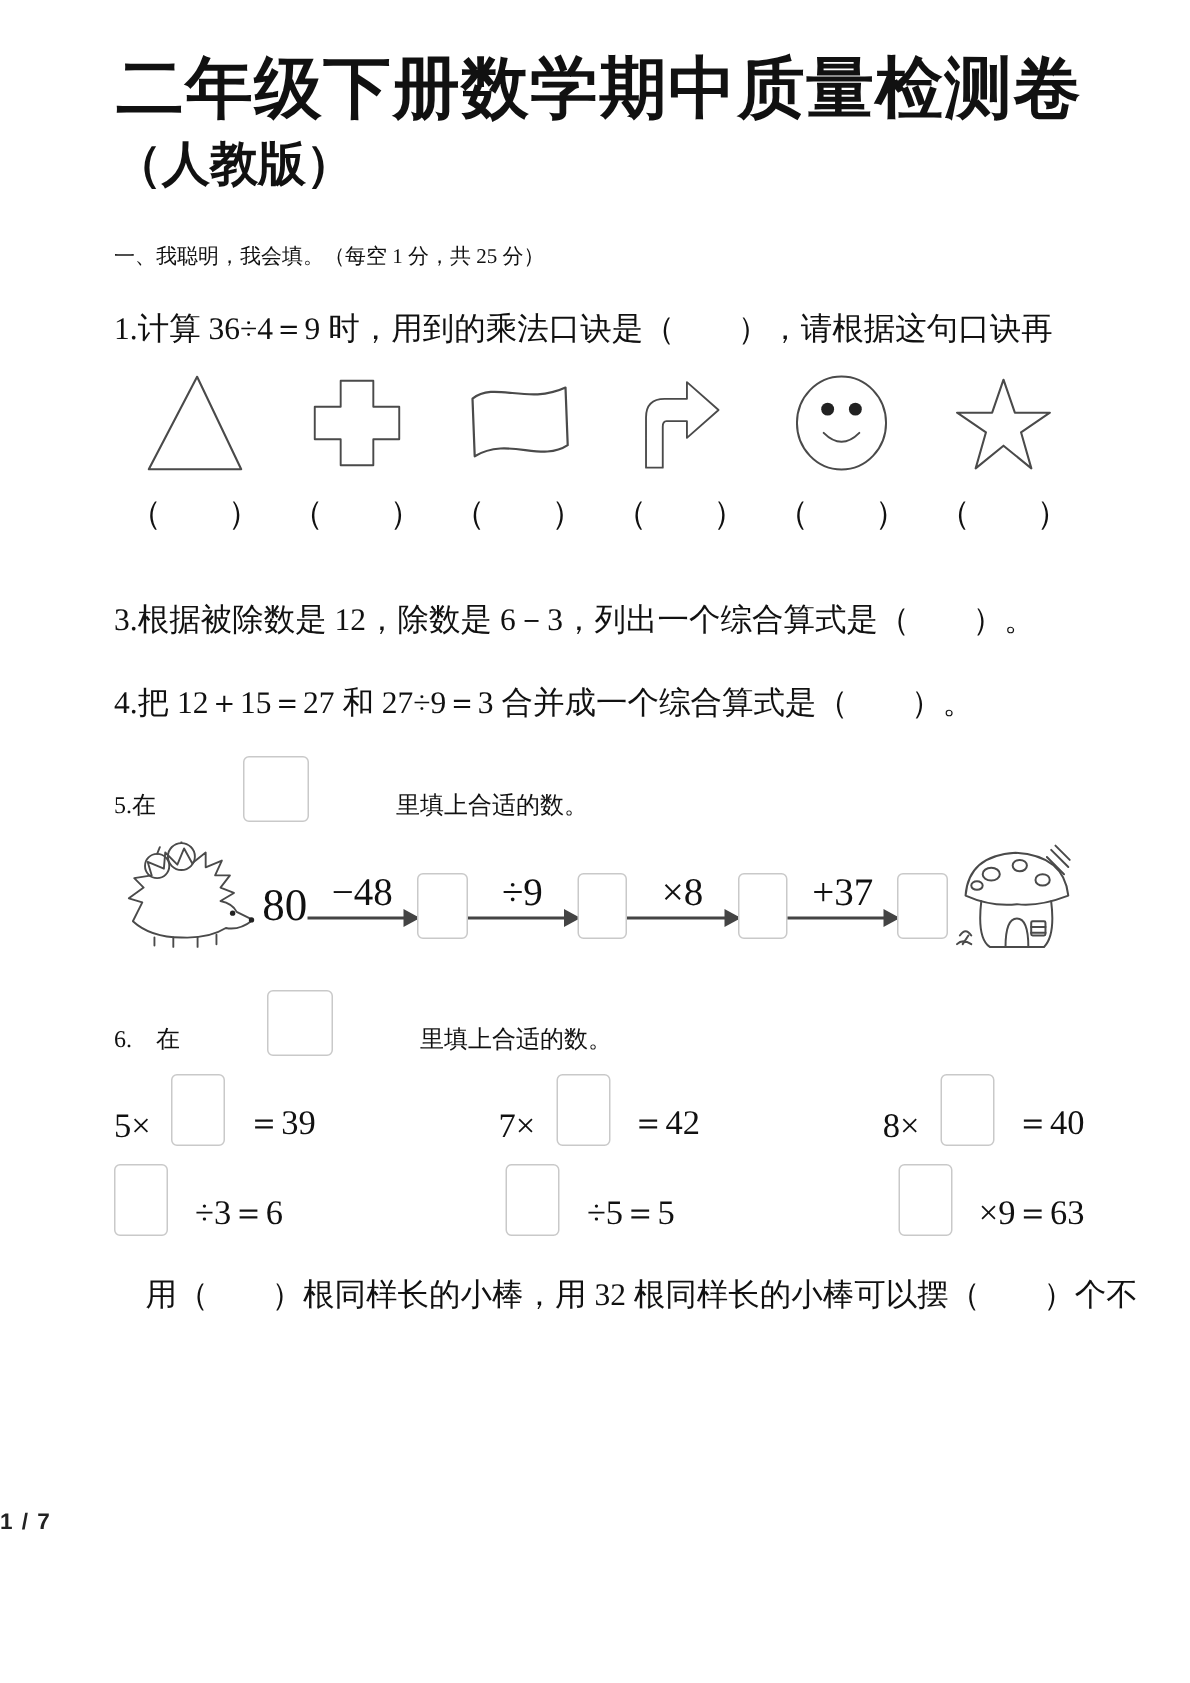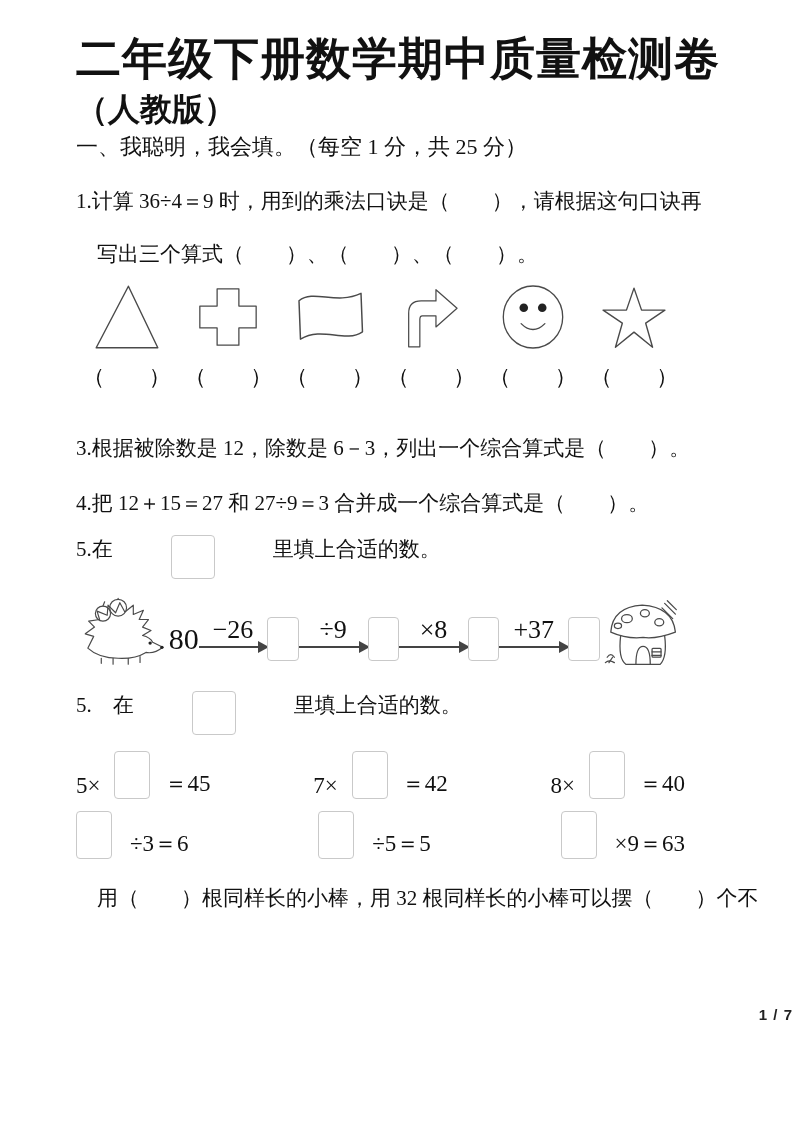--- a/index.html
+++ b/index.html
@@ -4,37 +4,38 @@
 <style>
   html,body{margin:0;padding:0;background:#fff;}
   .page{
     position:relative;
     width:793px;height:1122px;
     background:#ffffff;
     font-family:"Liberation Serif","DejaVu Serif",serif;
     color:#111;
     overflow:hidden;
   }
-  .content{padding:34px 108px 0 76px;}
+  .content{padding:34px 70px 0 76px;}
   .doc-title{
     text-align:center;
     font-size:45px;
     font-weight:700;
     letter-spacing:1px;
     line-height:1.15;
     white-space:nowrap;
   }
   .doc-subtitle{
     text-align:left;
     font-size:32px;
     font-weight:700;
     margin-top:2px;
   }
   .section-heading{
-    font-size:22px;
+    font-size:14px;
+    margin-top:30px;
     white-space:nowrap;
   }
   .qline{
     font-size:21px;
     margin-top:25px;
     white-space:nowrap;
   }
   .cont{padding-left:21px;}
   
   .shape-grid{
@@ -55,22 +56,22 @@
   .shape-cell svg{display:block;}
   
   .abox{
     display:inline-block;
     border:1.5px solid #c9c9c9;
     border-radius:4px;
     background:#fff;
   }
   .inline-box-row{
     display:flex;
-    align-items:flex-start;
-    font-size:21px;
+    align-items:flex-end;
+    font-size:16px;
     margin-top:18px;
     height:48px;
     gap:42px;
   }
   .inline-box-row .abox{width:42px;height:42px;margin:0 16px 0 16px;}
   
   .flow-row{
     display:flex;
     align-items:center;
     justify-content:space-between;
@@ -100,21 +101,21 @@
     align-items:flex-end;
     font-size:23px;
     height:52px;
   }
   .eq .abox{width:34px;height:46px;}
   .eq .abox.mid{margin:0 14px;}
   .eq .abox.first{margin-right:18px;}
   .footer{
     position:absolute;
     top:1006px;left:0;width:793px;
-    text-align:right;
+    text-align:left;
     font-family:"Liberation Sans","DejaVu Sans",sans-serif;
     font-size:15px;
     font-weight:700;
     color:#222;
     letter-spacing:1px;
   }
   svg{stroke:#4a4a4a;fill:none;stroke-width:2;stroke-linejoin:round;stroke-linecap:round;}
   svg .dot{fill:#222;stroke:none;}
 </style>
 </head>
@@ -122,21 +123,20 @@
 
 <div class="page">
   <div class="content">
 
     <div class="doc-title">二年级下册数学期中质量检测卷</div>
     <div class="doc-subtitle">（人教版）</div>
 
     <div class="section-heading">一、我聪明，我会填。（每空 1 分，共 25 分）</div>
 
     <div class="qline">1.计算 36÷4＝9 时，用到的乘法口诀是（　　），请根据这句口诀再</div>
-    <div class="qline cont">写出三个算式（　　）、（　　）、（　　）。</div>
 
 
     <div class="shape-grid">
       <div class="shape-cell">
         <svg width="78" height="70" viewBox="0 0 100 100">
           <polygon points="52,6 6,94 94,94"></polygon>
         </svg>
       </div>
       <div class="shape-cell">
         <svg width="64" height="64" viewBox="0 0 100 100">
@@ -193,21 +193,21 @@
         <circle class="dot" cx="102" cy="57" r="2"></circle>
         <path d="M30 70 L30 76 M44 70 L44 77 M62 70 L62 77 M76 68 L76 75"></path>
         <circle cx="32" cy="17" r="9"></circle>
         <circle cx="50" cy="10" r="10"></circle>
         <path d="M32 8 L34 3 M50 0 L50 -1"></path>
       </svg>
 
       <span class="flow-start">80</span>
 
       <div class="flow-step">
-        <span class="flow-label">−26</span>
+        <span class="flow-label">−48</span>
         <span class="flow-arrow"></span>
       </div>
       <span class="abox flow-box"></span>
 
       <div class="flow-step">
         <span class="flow-label">÷9</span>
         <span class="flow-arrow"></span>
       </div>
       <span class="abox flow-box"></span>
 
@@ -232,30 +232,30 @@
         <ellipse cx="20" cy="33" rx="4" ry="3"></ellipse>
         <path d="M23 44 Q20 70 29 76 L67 76 Q75 68 72 44"></path>
         <path d="M40 76 Q40 56 48 56 Q56 56 56 76"></path>
         <rect x="58" y="58" width="10" height="10" rx="1"></rect>
         <path d="M58 62 H68 M58 66 H68"></path>
         <path d="M8 68 Q12 62 16 68 M10 74 L14 68 M6 74 Q10 70 16 74"></path>
       </svg>
     </div>
 
     <div class="inline-box-row">
-      <span>5.　在</span>
+      <span>6.　在</span>
       <span class="abox"></span>
       <span>里填上合适的数。</span>
     </div>
 
     <div class="eq-row">
       <div class="eq">
         <span>5×</span>
         <span class="abox mid"></span>
-        <span>＝45</span>
+        <span>＝39</span>
       </div>
       <div class="eq">
         <span>7×</span>
         <span class="abox mid"></span>
         <span>＝42</span>
       </div>
       <div class="eq">
         <span>8×</span>
         <span class="abox mid"></span>
         <span>＝40</span>

